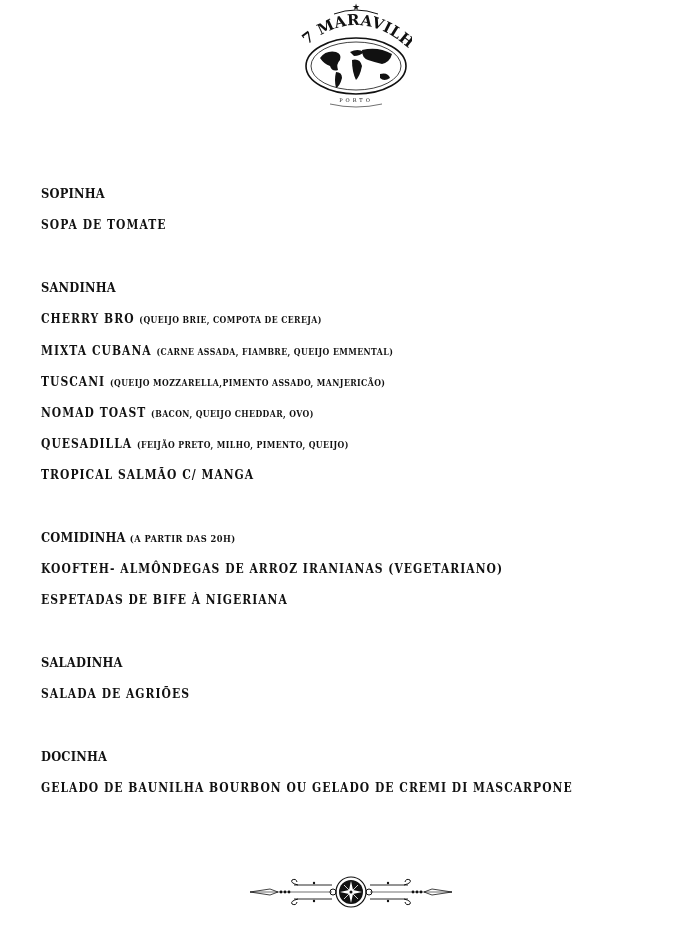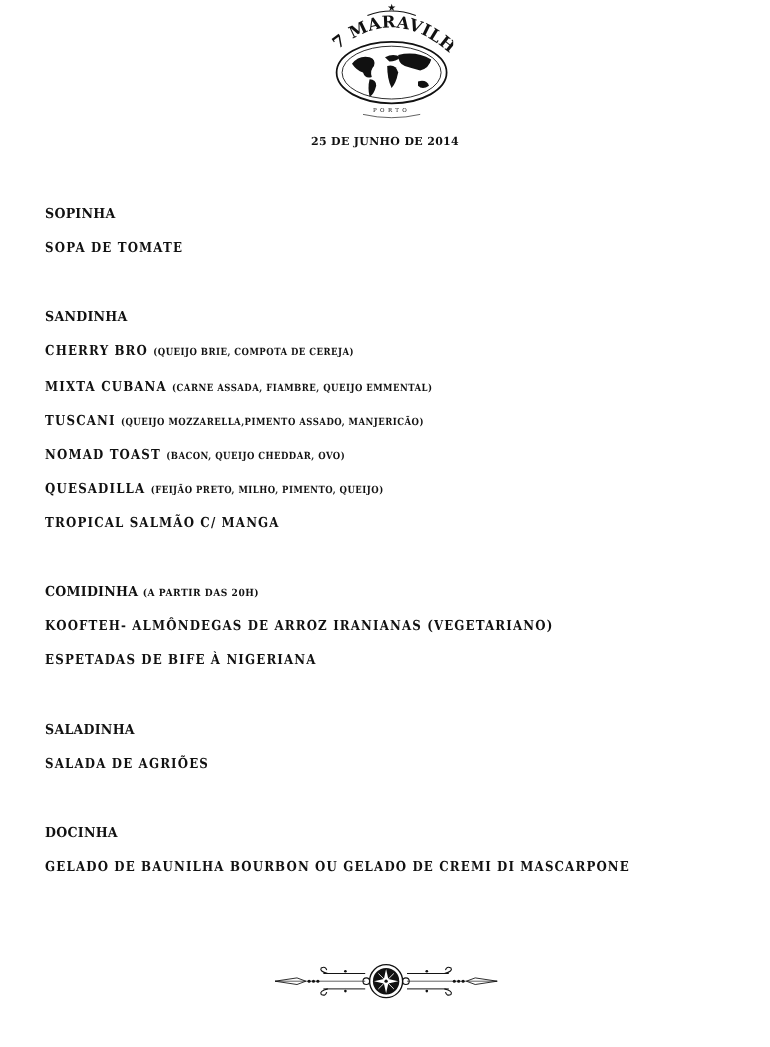--- a/index.html
+++ b/index.html
@@ -43,21 +43,20 @@
     <path d="M36 72 Q42 72 42 78 Q40 86 36 88 Q34 80 36 72 Z" fill="#111"></path>
     <path d="M50 52 Q58 48 64 52 Q60 56 54 56 Z" fill="#111"></path>
     <path d="M52 60 Q60 58 62 66 Q60 76 56 80 Q52 72 52 60 Z" fill="#111"></path>
     <path d="M62 50 Q78 46 92 54 Q90 62 82 64 Q74 62 68 60 Q62 58 62 50 Z" fill="#111"></path>
     <path d="M80 74 Q88 72 90 78 Q84 82 80 78 Z" fill="#111"></path>
 
     <text x="56" y="102" text-anchor="middle" font-family="DejaVu Serif, serif" font-size="5" letter-spacing="3" fill="#111">PORTO</text>
     <path d="M30 104 Q56 110 82 104" stroke="#111" stroke-width="0.6" fill="none"></path>
   </svg>
 
-  <div class="date">25 DE JUNHO DE 2014</div>
 
   <div class="line heading" style="top:186px">SOPINHA</div>
   <div class="line item" style="top:217px">
     <span>SOPA  DE TOMATE</span>
   </div>
 
   <div class="line heading" style="top:280px">SANDINHA</div>
   <div class="line item" style="top:311px">
     <span>CHERRY BRO</span>
     <span class="desc">(QUEIJO BRIE, COMPOTA DE CEREJA)</span>

